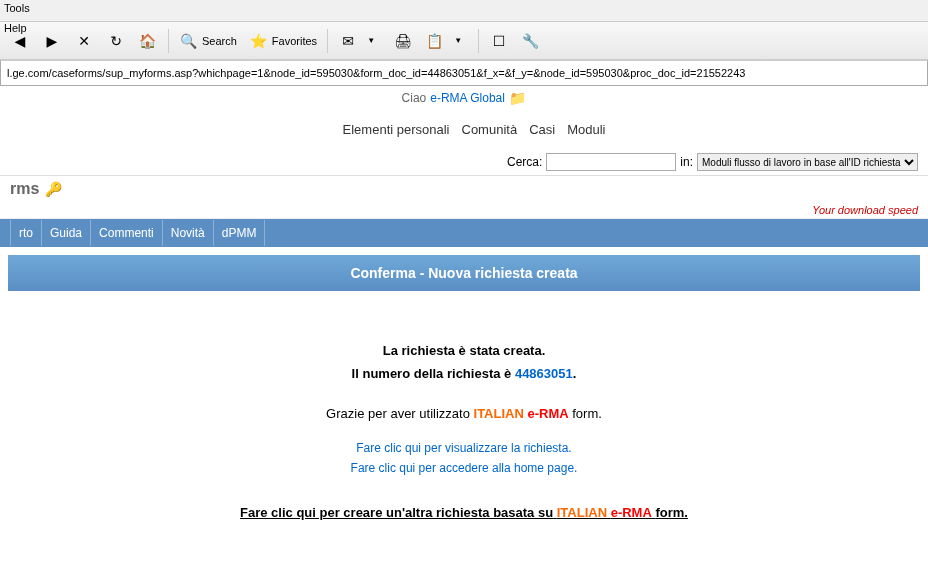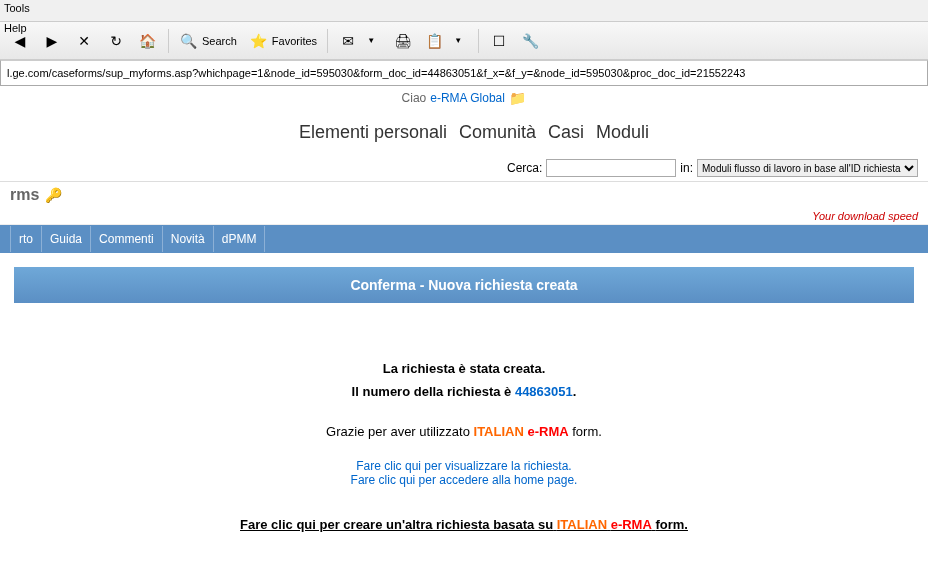--- a/index.html
+++ b/index.html
@@ -96,21 +96,21 @@
     }
     .nav-top-items {
       display: flex;
       align-items: center;
       gap: 12px;
       margin-left: 20px;
     }
     .nav-top-items a {
       color: #333;
       text-decoration: none;
-      font-size: 18px;
+      font-size: 13px;
     }
     .search-area {
       display: flex;
       align-items: center;
       gap: 4px;
       margin-left: auto;
     }
     .search-input {
       border: 1px solid #aaa;
       height: 18px;
@@ -168,21 +168,21 @@
       border-left: 1px solid rgba(255,255,255,0.3);
     }
 
     .page-header {
       background: linear-gradient(to bottom, #6fa8d8, #5b8fc4);
       color: #fff;
       text-align: center;
       padding: 10px;
       font-size: 14px;
       font-weight: bold;
-      margin: 14px;
+      margin: 8px;
     }
 
     .content-area {
       padding: 20px 40px;
       text-align: center;
     }
 
     .request-created {
       font-size: 13px;
       color: #000;
@@ -207,20 +207,21 @@
     .thanks-text .erma {
       color: #ff0000;
       font-weight: bold;
     }
 
     .links-area {
       margin-top: 20px;
       display: flex;
       flex-direction: column;
       align-items: center;
+      gap: 6px;
     }
     .links-area a {
       color: #0066cc;
       text-decoration: none;
       font-size: 12px;
     }
 
     .bottom-cta {
       margin-top: 30px;
       text-align: center;

